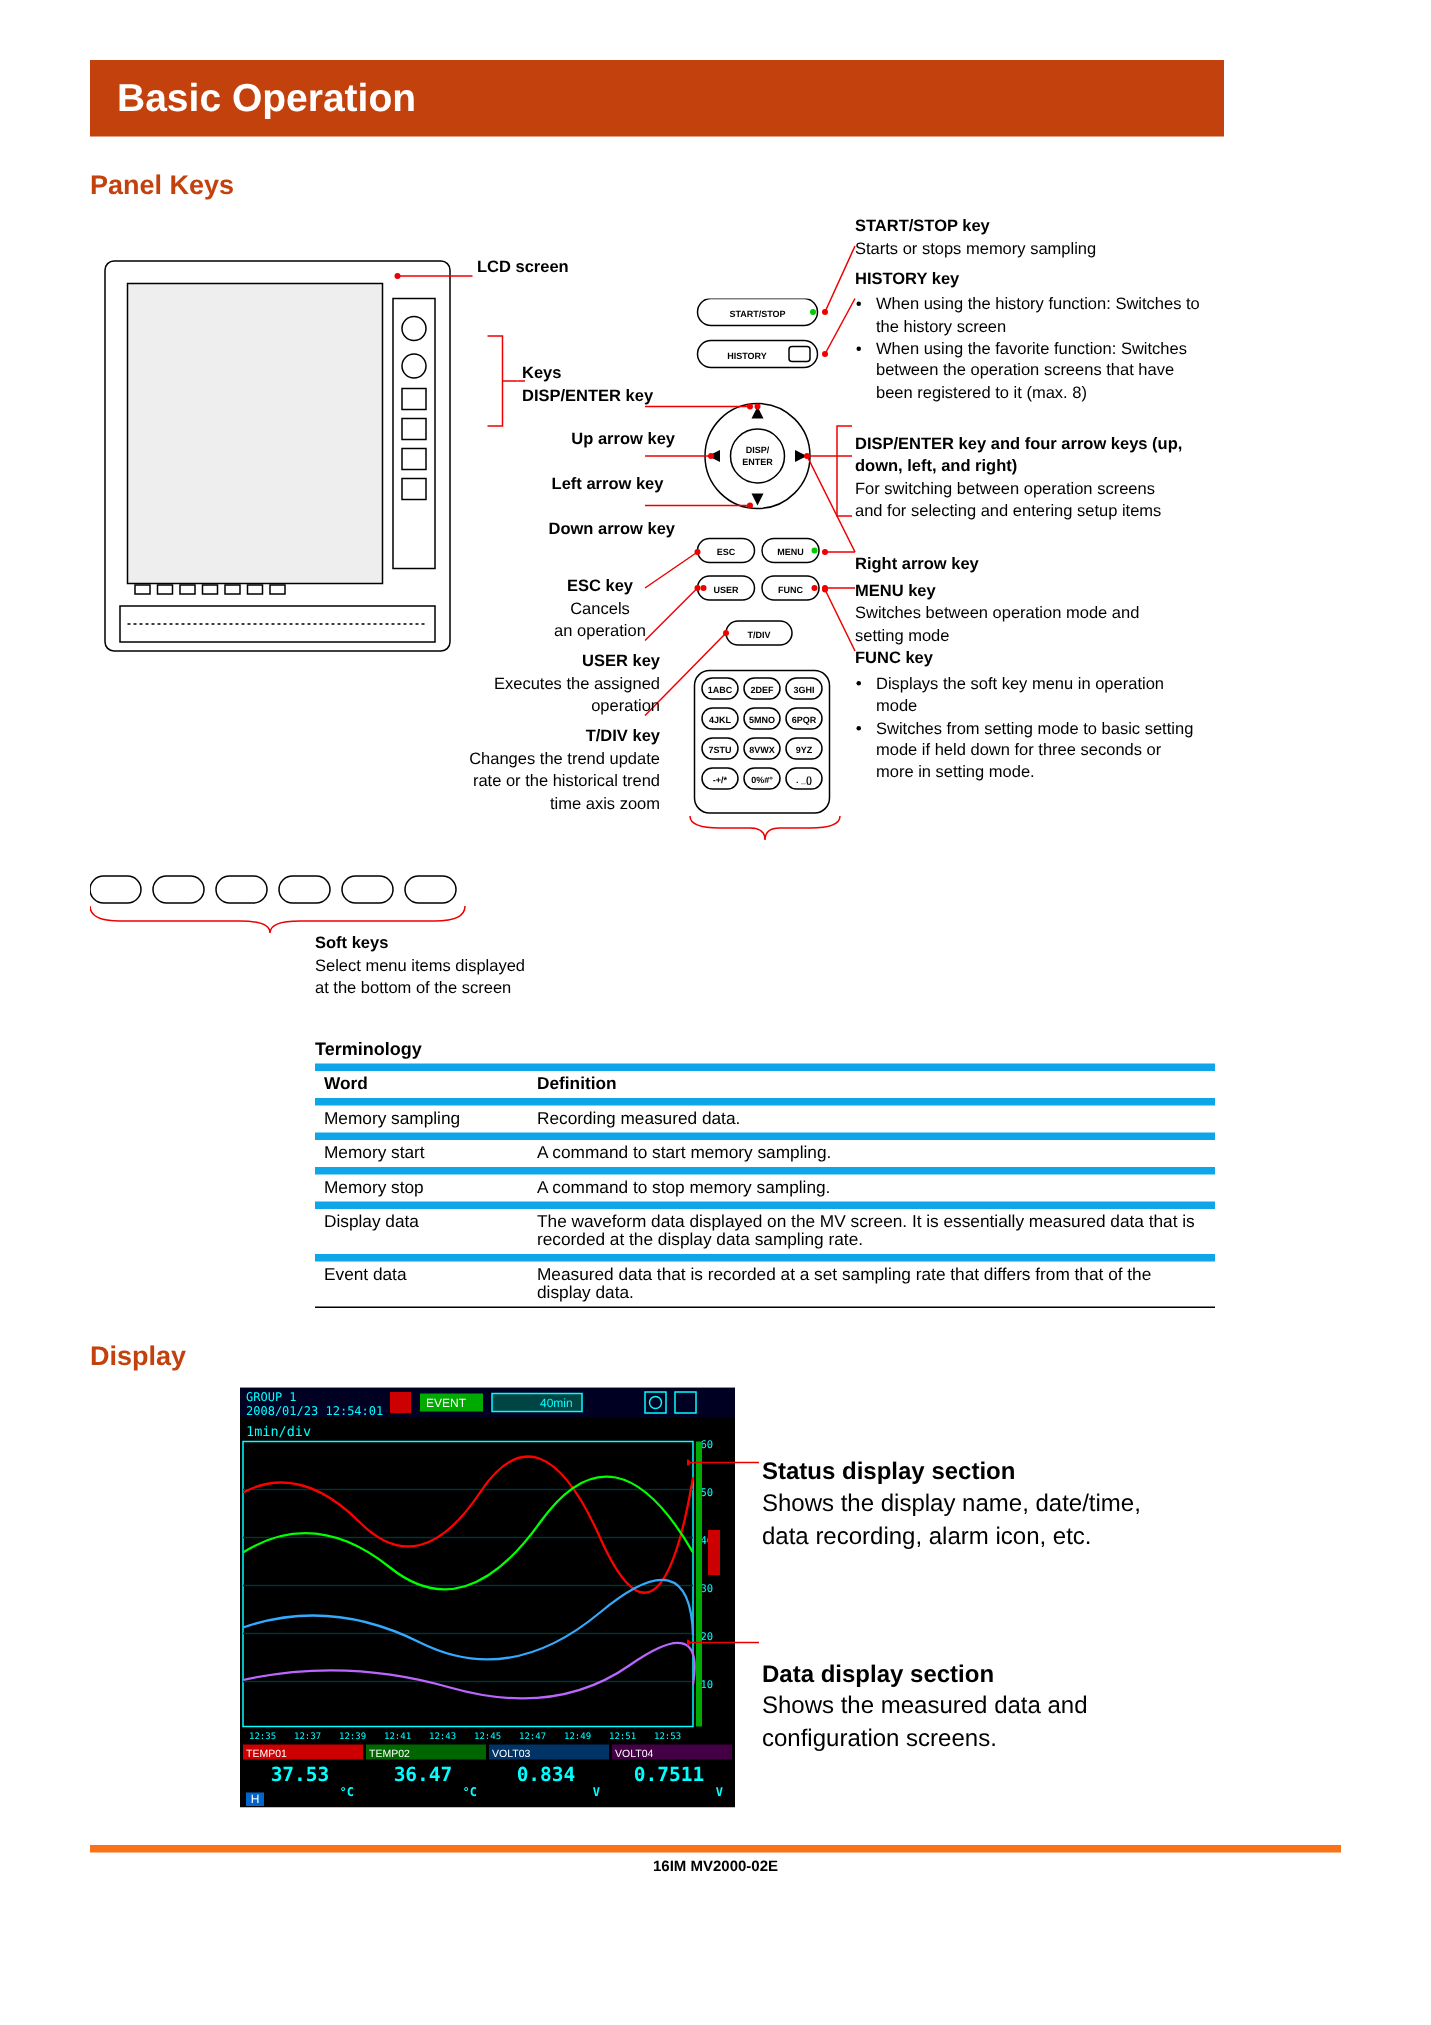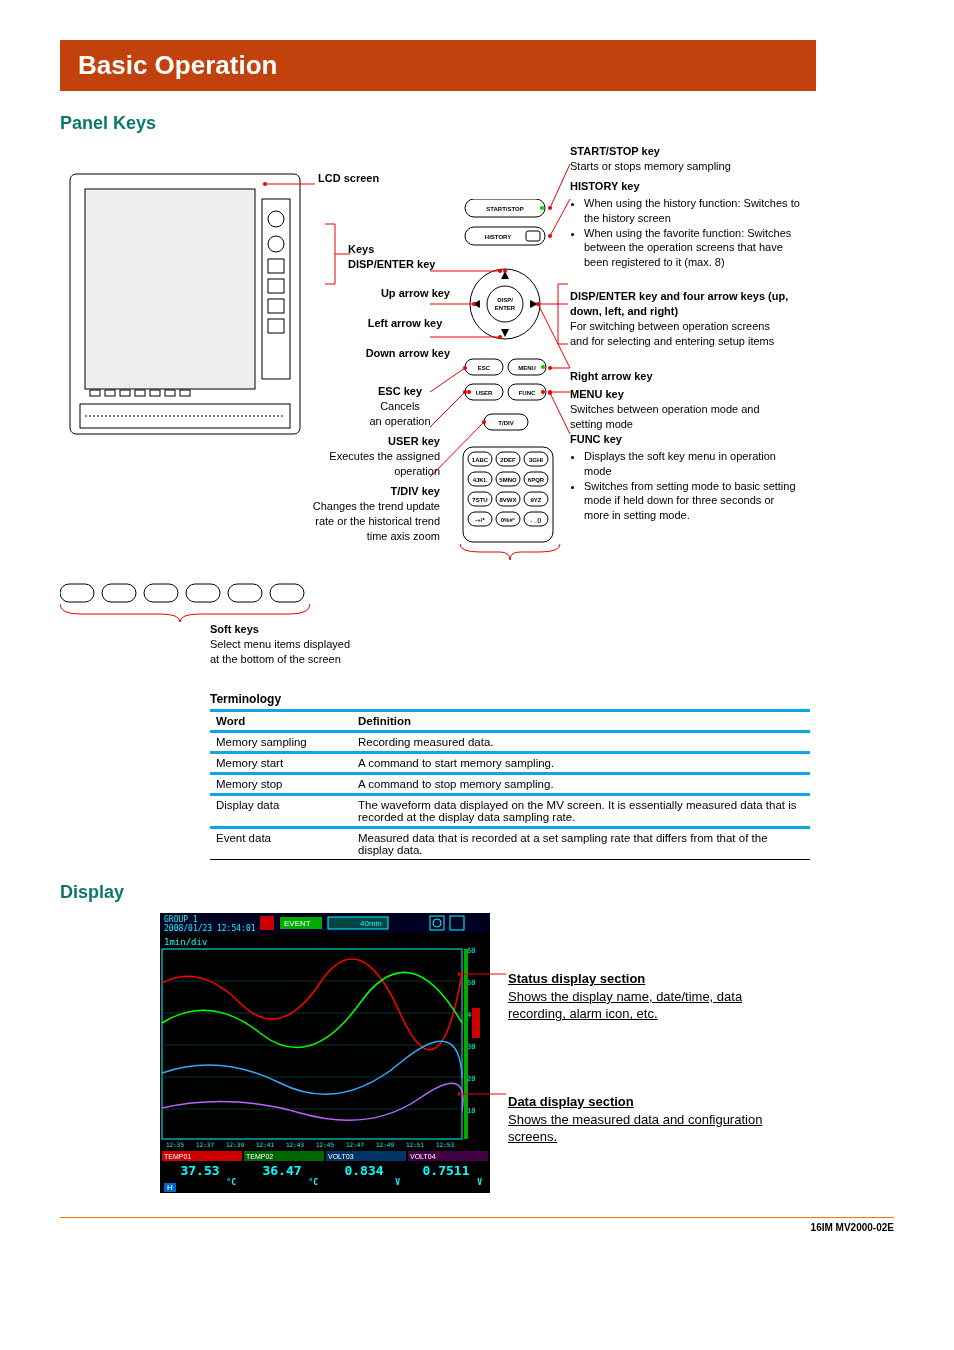--- a/index.html
+++ b/index.html
@@ -13,21 +13,21 @@
   }
   .title-bar {
     background: #c2410c;
     color: #fff;
     font-size: 26px;
     font-weight: bold;
     padding: 10px 18px;
     width: 720px;
   }
   h2 {
-    color: #0f766e;
+    color: #c2410c;
     font-size: 18px;
     margin: 22px 0 10px 0;
   }
   .panel-keys {
     position: relative;
     font-size: 11px;
     line-height: 1.35;
     height: 540px;
   }
   .device-svg {
@@ -40,39 +40,39 @@
   }
   .label-block .t { font-weight: bold; }
   .terminology-title { font-weight: bold; margin: 8px 0 3px 150px; font-size:12px; }
   table.term {
     border-collapse: collapse;
     width: 600px;
     margin-left: 150px;
     font-size: 11.5px;
   }
   table.term th, table.term td {
-    border-top: 3px solid #0ea5e9;
+    border-top: 5px solid #0ea5e9;
     padding: 3px 6px;
     text-align: left;
     vertical-align: top;
   }
   table.term tr:last-child td { border-bottom: 1px solid #000; }
   .display-area {
     display: flex;
     gap: 18px;
     align-items: center;
     margin-left: 100px;
   }
   .display-svg-wrap { }
-  .display-desc { font-size: 13px; line-height:1.35; margin-top: 6px; text-decoration: underline; }
+  .display-desc { font-size: 16px; line-height:1.35; margin-top: 6px; }
   .display-desc .t { font-weight: bold; }
   .footer {
     display: flex;
-    justify-content: flex-end;
-    border-top: 1px solid #f97316;
+    justify-content: center;
+    border-top: 5px solid #f97316;
     margin-top: 20px;
     padding-top: 4px;
     font-size: 10px;
   }
   .footer .pn { font-weight: bold; }
   .key-btn {
     stroke:#000; fill:#fff; stroke-width:1;
   }
   .key-text { font-size:6px; font-family:Arial; font-weight:bold; }
   .lead { stroke:#e00; stroke-width:1; fill:none; }

